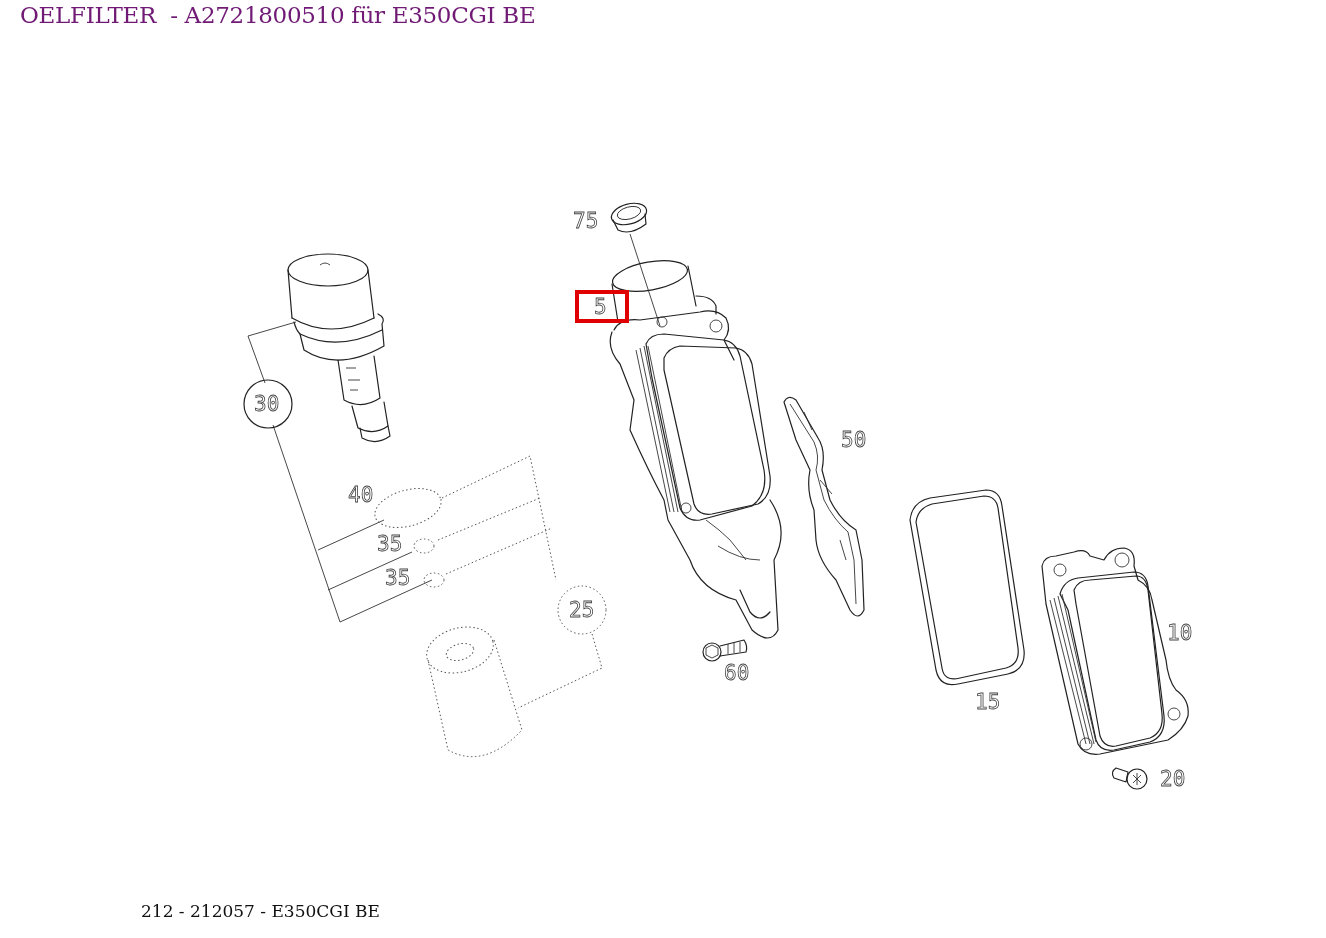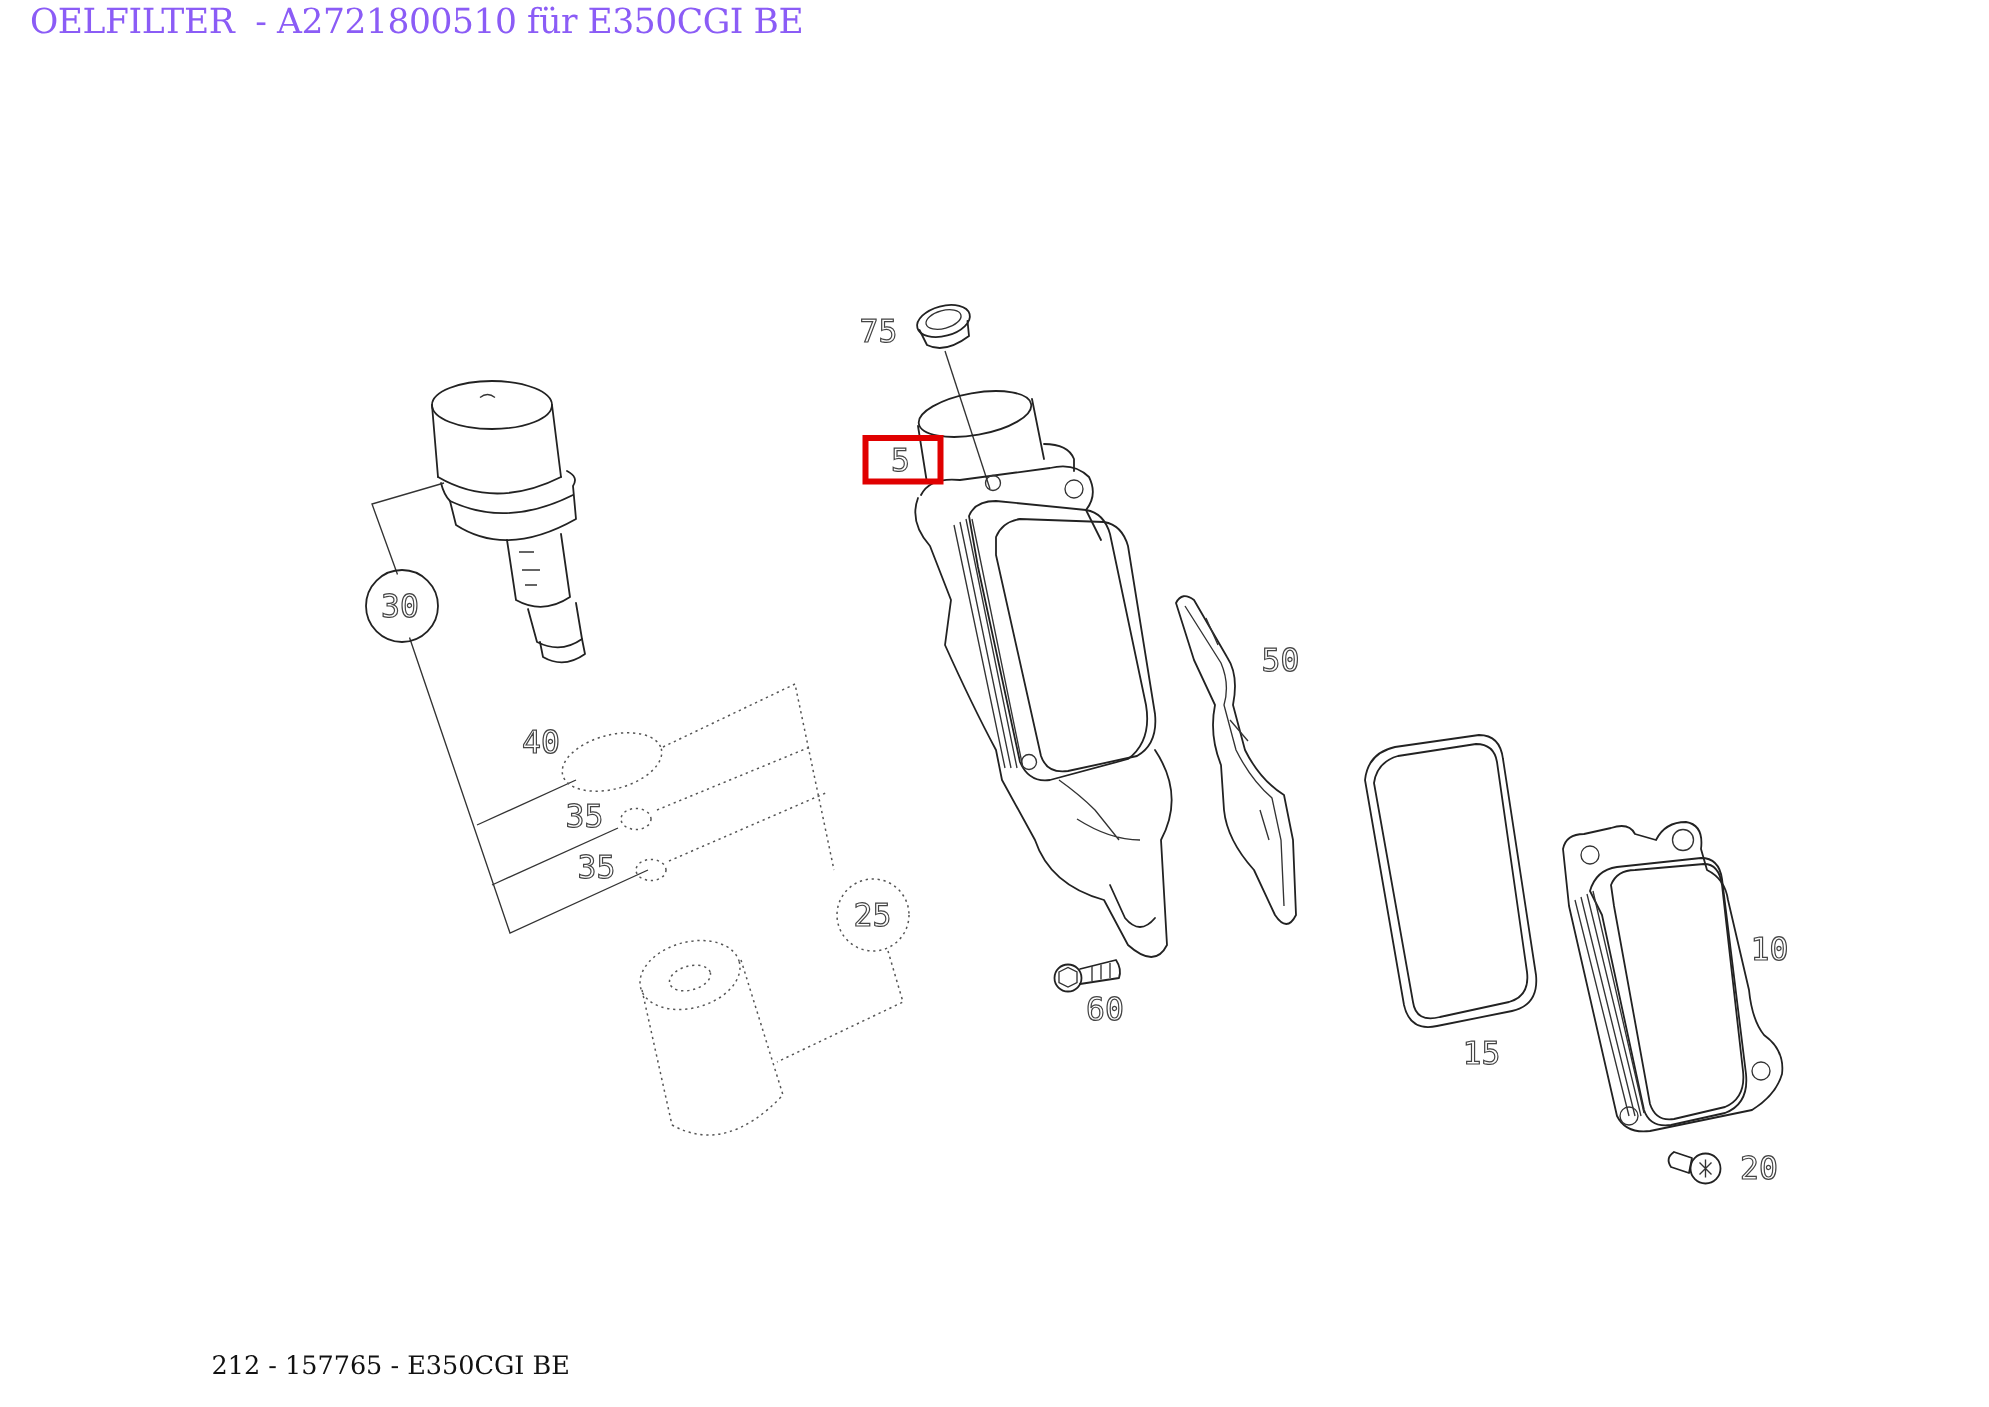--- a/index.html
+++ b/index.html
@@ -1,17 +1,17 @@
 <!DOCTYPE html>
 <html><head>
   <meta charset="utf-8">
   <style>
     html, body { margin: 0; padding: 0; background: #ffffff; }
     body { width: 1326px; height: 938px; position: relative; overflow: hidden; font-family: "DejaVu Serif", "Liberation Serif", serif; }
-    .title { position: absolute; left: 20px; top: 2px; font-size: 23px; color: #8b5cf6; letter-spacing: -0.3px; white-space: pre; text-align: center; }
+    .title { position: absolute; left: 20px; top: 2px; font-size: 23px; color: #701a75; letter-spacing: -0.3px; white-space: pre; text-align: center; }
     .footer { position: absolute; left: 141px; top: 901px; font-size: 17px; color: #111; white-space: pre; }
     svg.diagram { position: absolute; left: 0; top: 0; width: 1326px; height: 938px; }
     .ln { fill: none; stroke: #222; stroke-width: 1.2; stroke-linejoin: round; stroke-linecap: round; }
     .thin { fill: none; stroke: #333; stroke-width: 0.9; }
     .dot { fill: none; stroke: #555; stroke-width: 1; stroke-dasharray: 1.5 2.5; }
     .callout { font-family: "DejaVu Sans Mono", "Liberation Mono", monospace; font-size: 21px; fill: #fff; stroke: #444; stroke-width: 0.8; }
     .hl { position: absolute; border: 4px solid #e00000; box-sizing: border-box; }
   </style>
 </head>
 <body>
@@ -123,13 +123,13 @@
   <text class="callout" x="569" y="617">25</text>
   <text class="callout" x="841" y="447">50</text>
   <text class="callout" x="724" y="680">60</text>
   <text class="callout" x="975" y="709">15</text>
   <text class="callout" x="1167" y="640">10</text>
   <text class="callout" x="1160" y="786">20</text>
 </svg>
 
 <div class="hl" style="left: 575px; top: 290px; width: 54px; height: 33px; border-color: rgb(224, 0, 0);"></div>
 
-<div class="footer">212 - 157765 - E350CGI BE</div>
+<div class="footer">212 - 212057 - E350CGI BE</div>
 
 </body></html>

